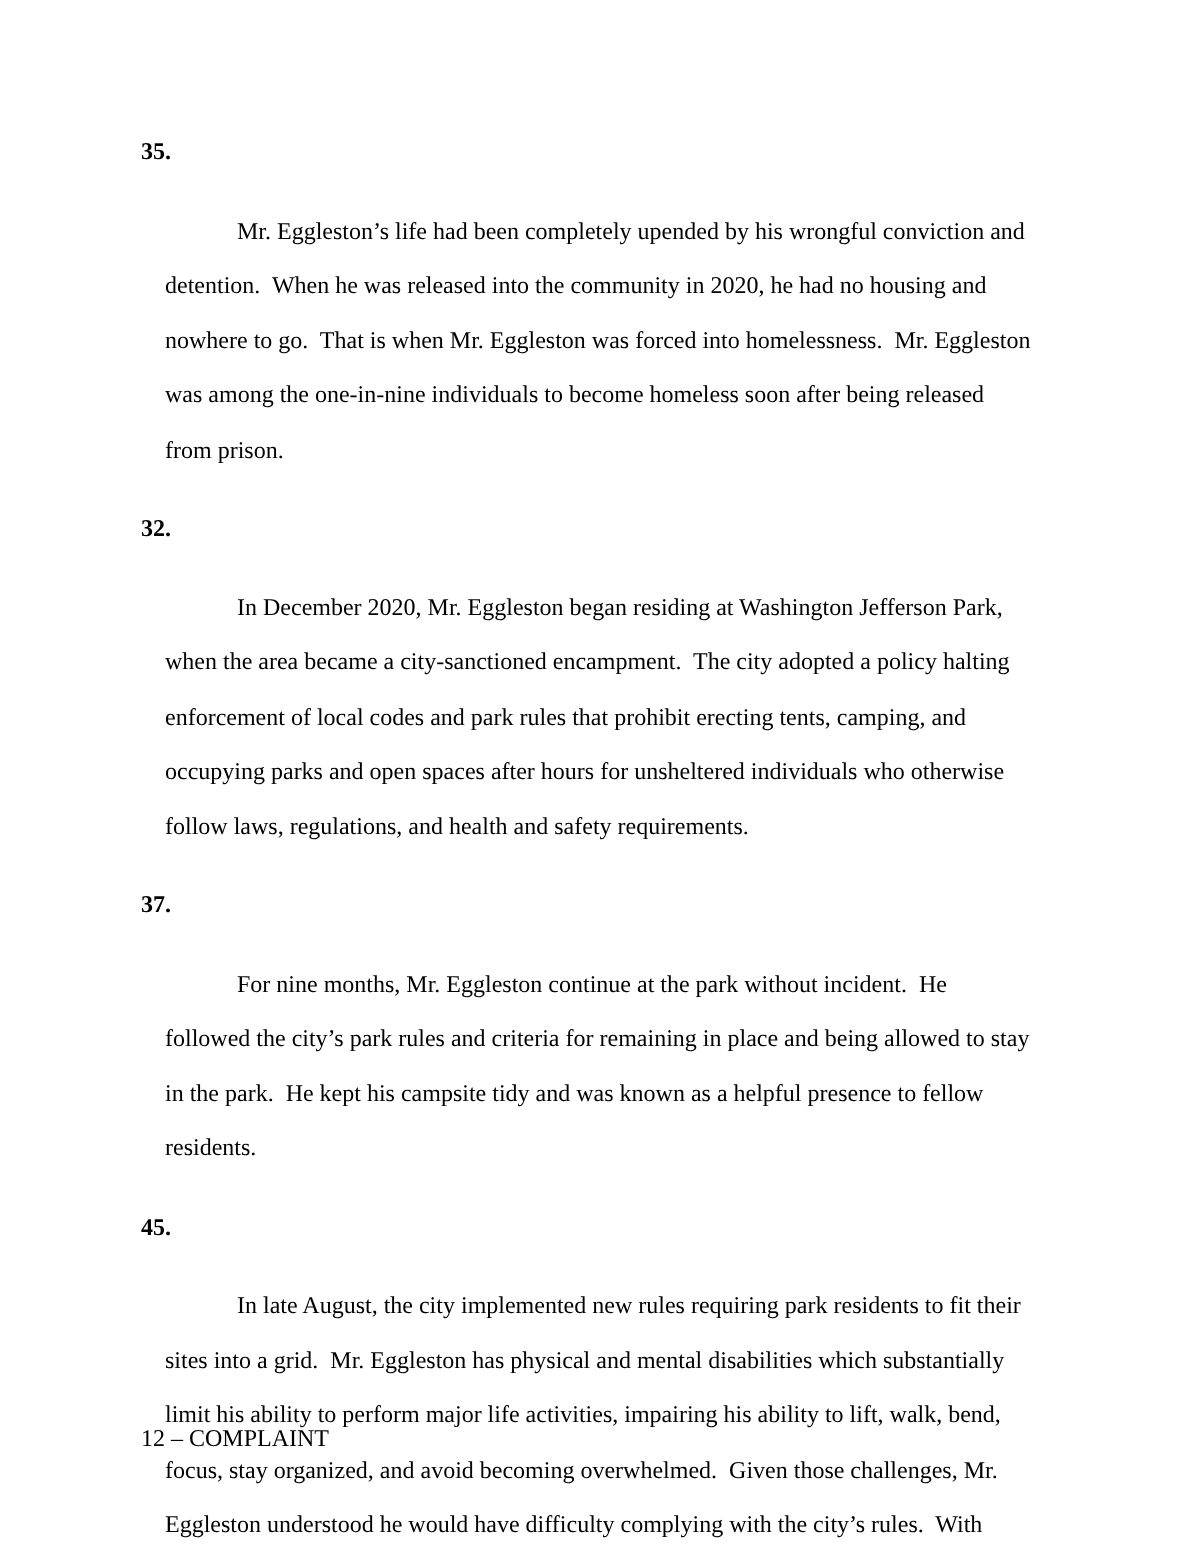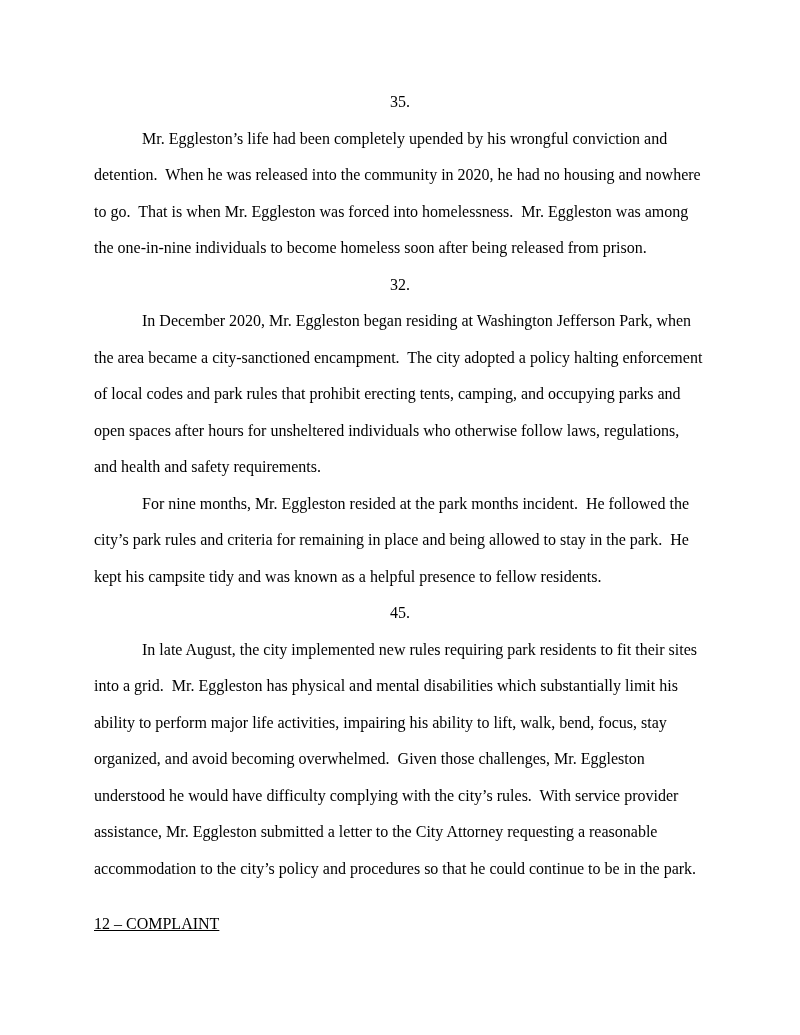--- a/index.html
+++ b/index.html
@@ -18,57 +18,58 @@
   }
   .content {
     position: absolute;
     left: 94px;
     top: 84px;
     width: 612px;
     font-size: 16px;
     line-height: 36.5px;
   }
   .para-number {
-    text-align: center;
+    text-align: left;
     white-space: pre-wrap;
+    font-weight: bold;
   }
   .para-text {
-    margin: 0;
+    margin: 16px;
     text-indent: 48px;
     text-align: left;
     white-space: pre-wrap;
   }
   .footer {
     position: absolute;
     left: 94px;
-    top: 914px;
+    top: 950px;
     font-size: 16px;
     line-height: 20px;
     white-space: pre-wrap;
-    text-decoration: underline;
   }
 </style>
 </head>
 <body>
 
 <div class="page">
   <main class="content">
 
     <section>
       <div class="para-number">35.</div>
       <p class="para-text">Mr. Eggleston’s life had been completely upended by his wrongful conviction and detention.  When he was released into the community in 2020, he had no housing and nowhere to go.  That is when Mr. Eggleston was forced into homelessness.  Mr. Eggleston was among the one-in-nine individuals to become homeless soon after being released from prison.</p>
     </section>
 
     <section>
       <div class="para-number">32.</div>
       <p class="para-text">In December 2020, Mr. Eggleston began residing at Washington Jefferson Park, when the area became a city-sanctioned encampment.  The city adopted a policy halting enforcement of local codes and park rules that prohibit erecting tents, camping, and occupying parks and open spaces after hours for unsheltered individuals who otherwise follow laws, regulations, and health and safety requirements.</p>
     </section>
 
     <section>
-      <p class="para-text">For nine months, Mr. Eggleston resided at the park months incident.  He followed the city’s park rules and criteria for remaining in place and being allowed to stay in the park.  He kept his campsite tidy and was known as a helpful presence to fellow residents.</p>
+      <div class="para-number">37.</div>
+      <p class="para-text">For nine months, Mr. Eggleston continue at the park without incident.  He followed the city’s park rules and criteria for remaining in place and being allowed to stay in the park.  He kept his campsite tidy and was known as a helpful presence to fellow residents.</p>
     </section>
 
     <section>
       <div class="para-number">45.</div>
       <p class="para-text">In late August, the city implemented new rules requiring park residents to fit their sites into a grid.  Mr. Eggleston has physical and mental disabilities which substantially limit his ability to perform major life activities, impairing his ability to lift, walk, bend, focus, stay organized, and avoid becoming overwhelmed.  Given those challenges, Mr. Eggleston understood he would have difficulty complying with the city’s rules.  With service provider assistance, Mr. Eggleston submitted a letter to the City Attorney requesting a reasonable accommodation to the city’s policy and procedures so that he could continue to be in the park.</p>
     </section>
 
   </main>
 
   <footer class="footer">12 – COMPLAINT</footer>

